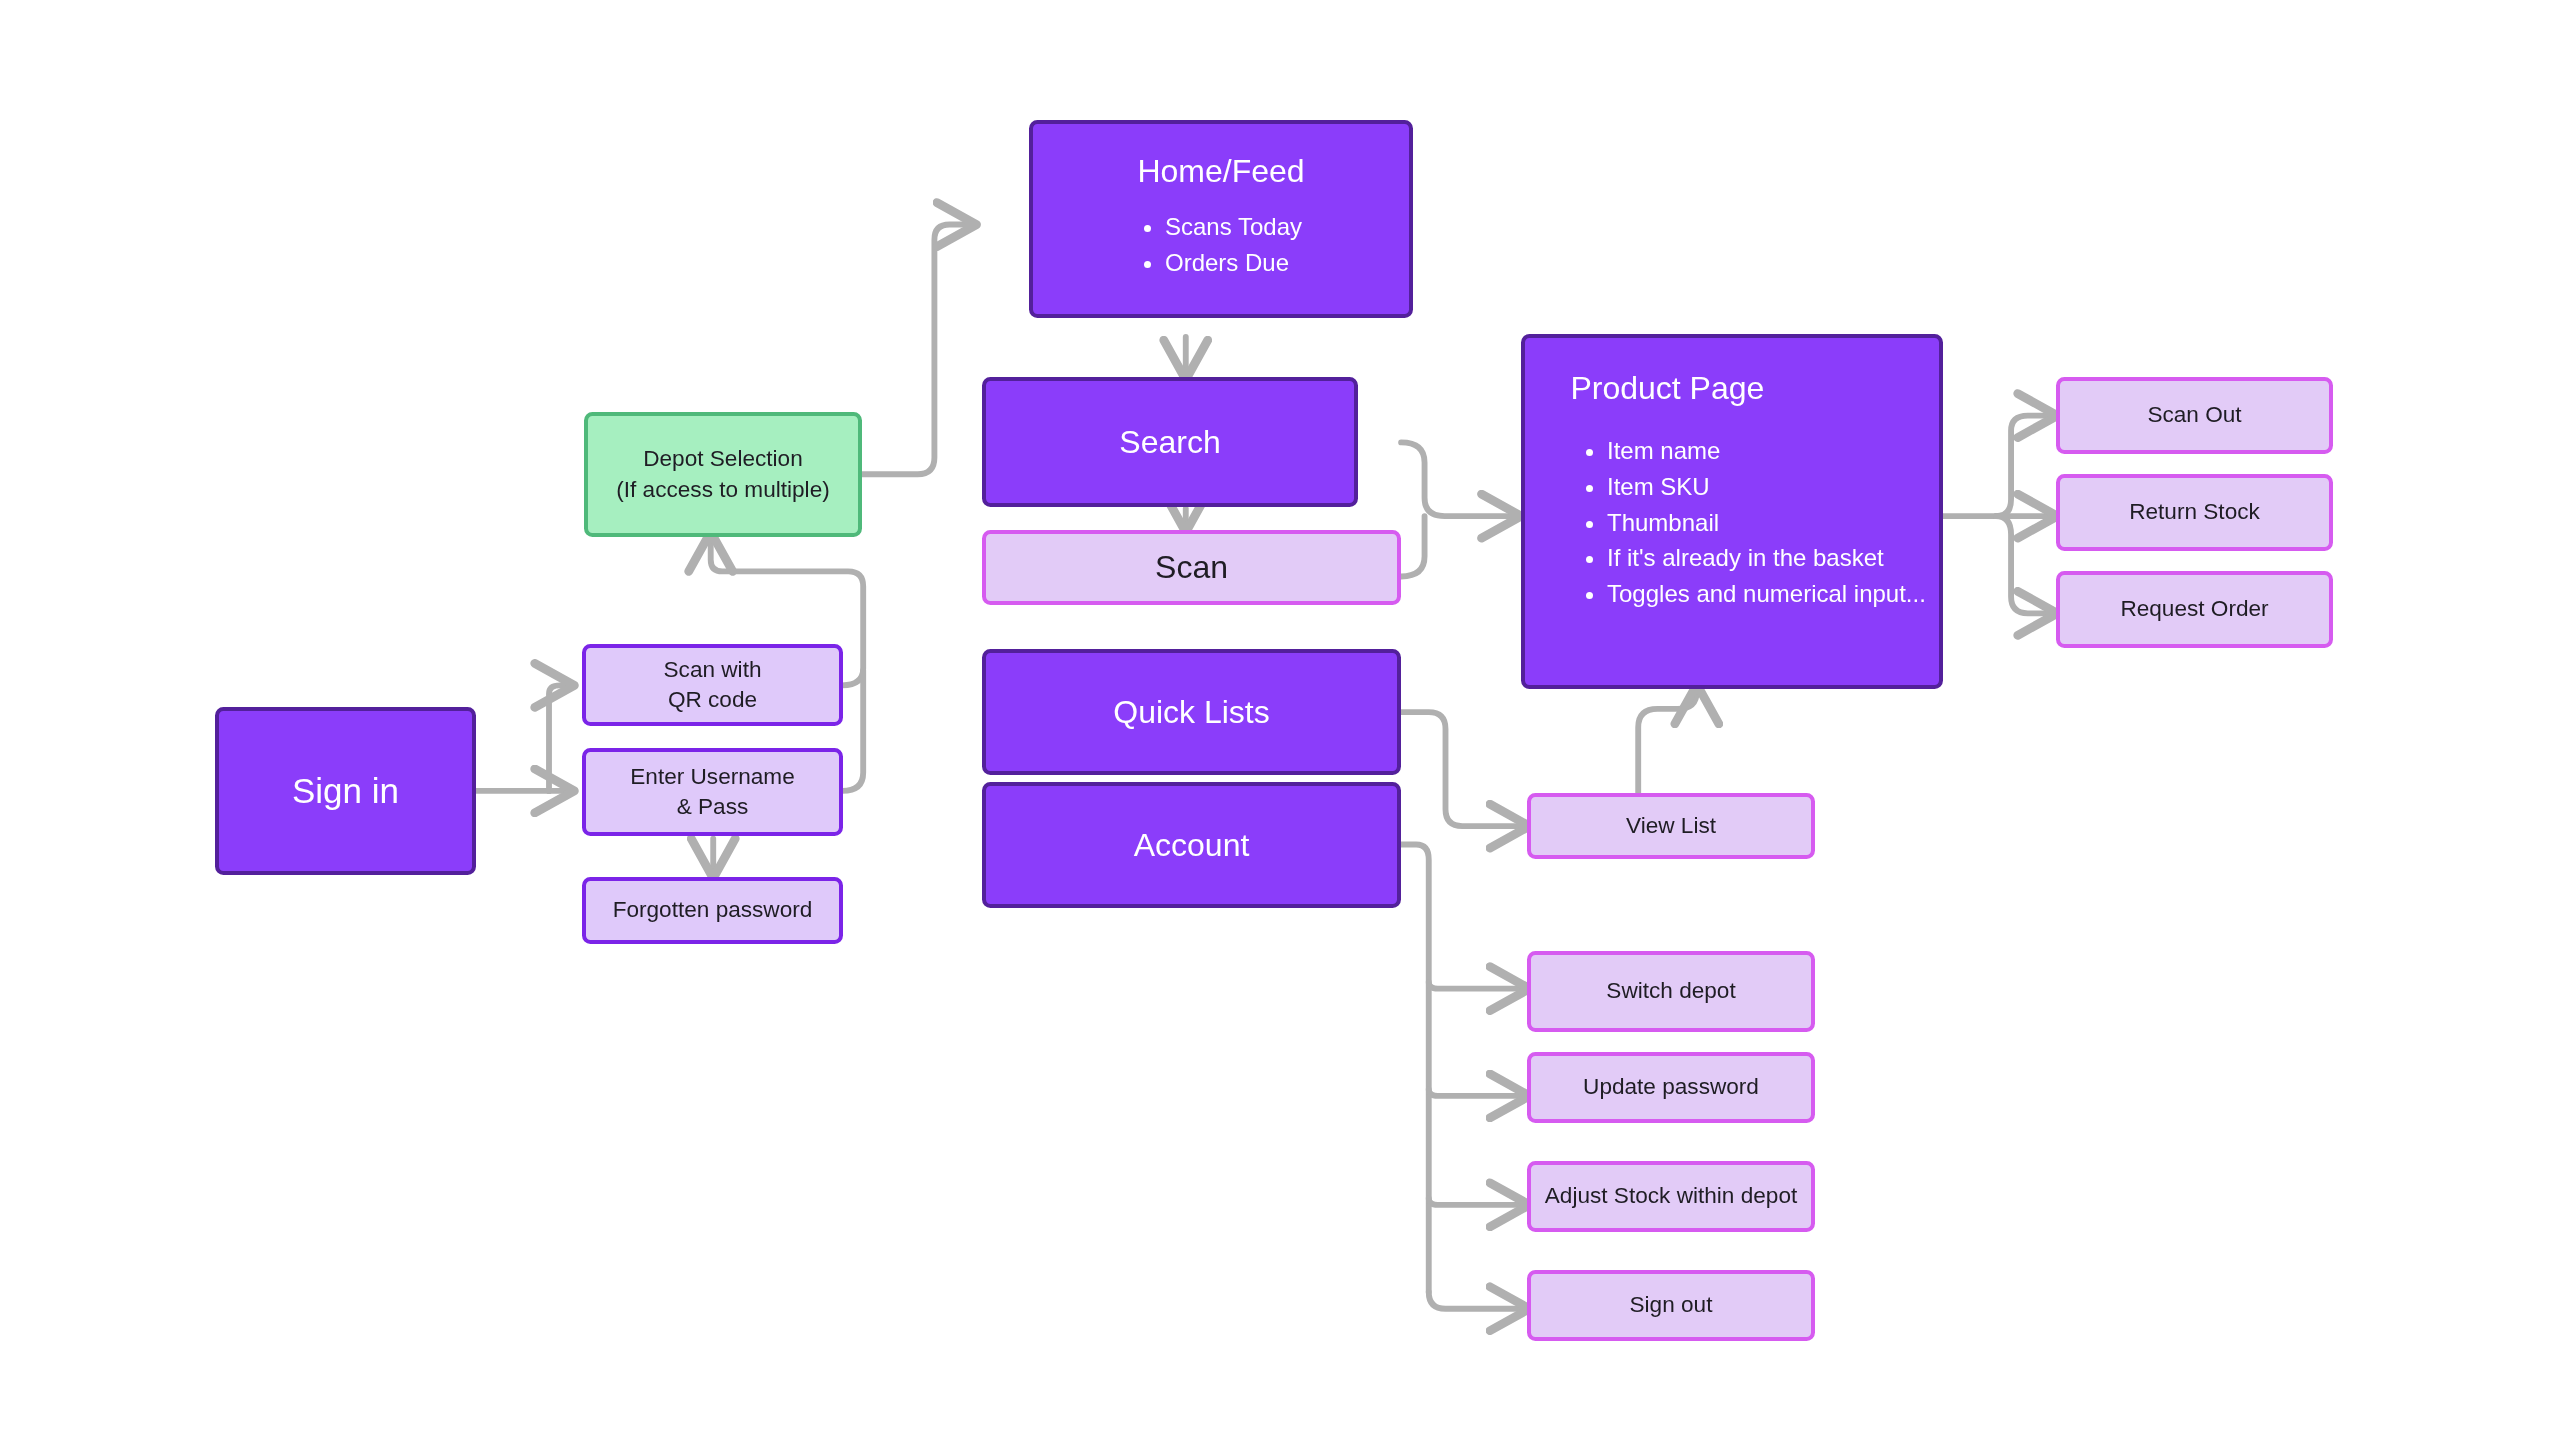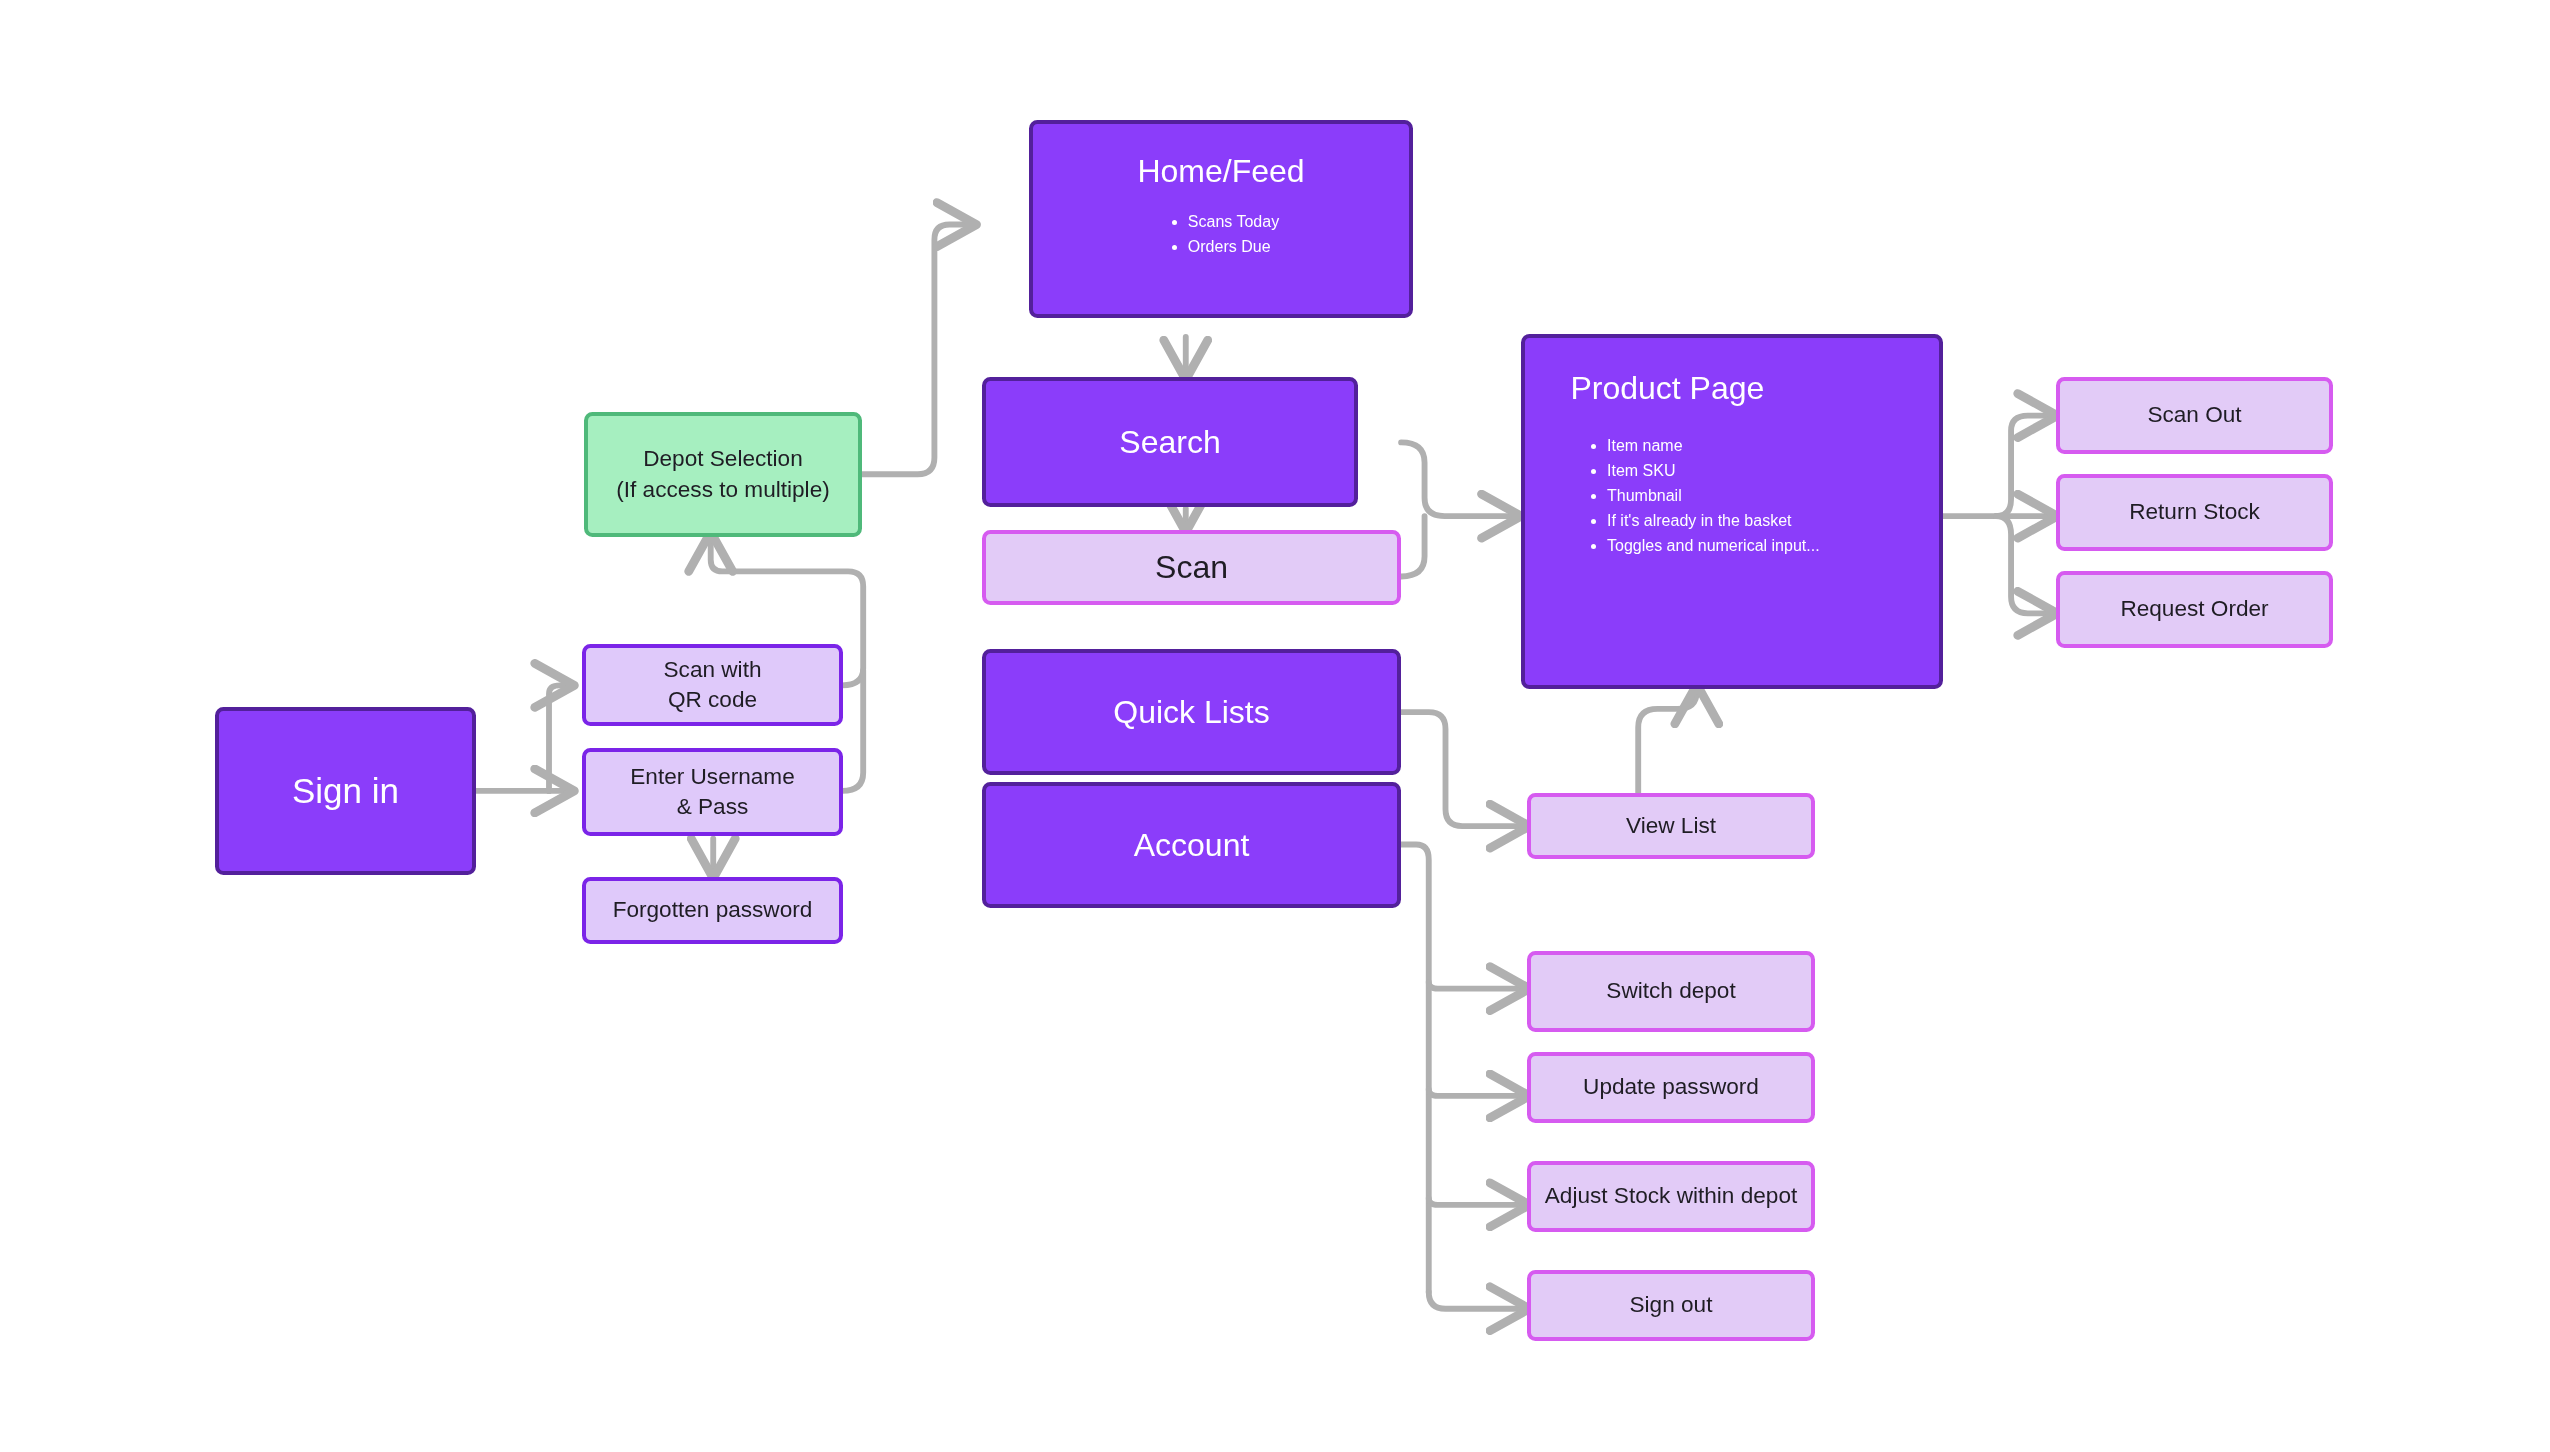--- a/index.html
+++ b/index.html
@@ -71,21 +71,21 @@
   }
   .bullets {
     list-style: disc;
     margin: 0;
     padding: 0;
     display: inline-block;
     text-align: left;
   }
   .bullets li {
     margin: 0 0 3.4px 0;
-    font-size: 16px;
+    font-size: 24px;
     line-height: 1.35;
     margin-left: 25px;
   }
   .bullets.center-block { margin-top: 22px; }
   .bullets.left-block { margin-top: 28.5px; align-self: flex-start; margin-left: 15px; }
 
   .node.align-top {
     justify-content: flex-start;
   }
   .pad-top-lg { padding-top: 28.5px; }

